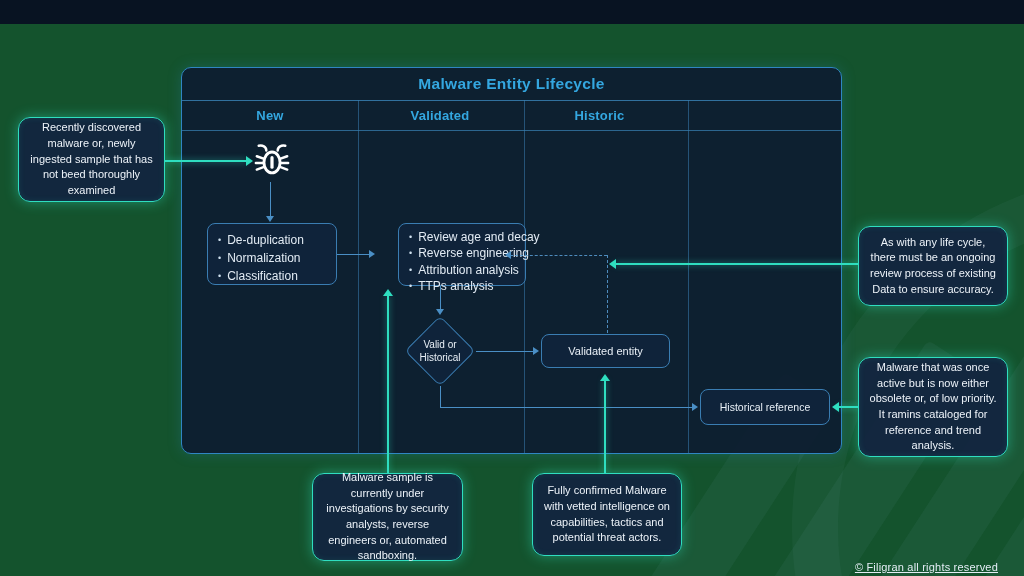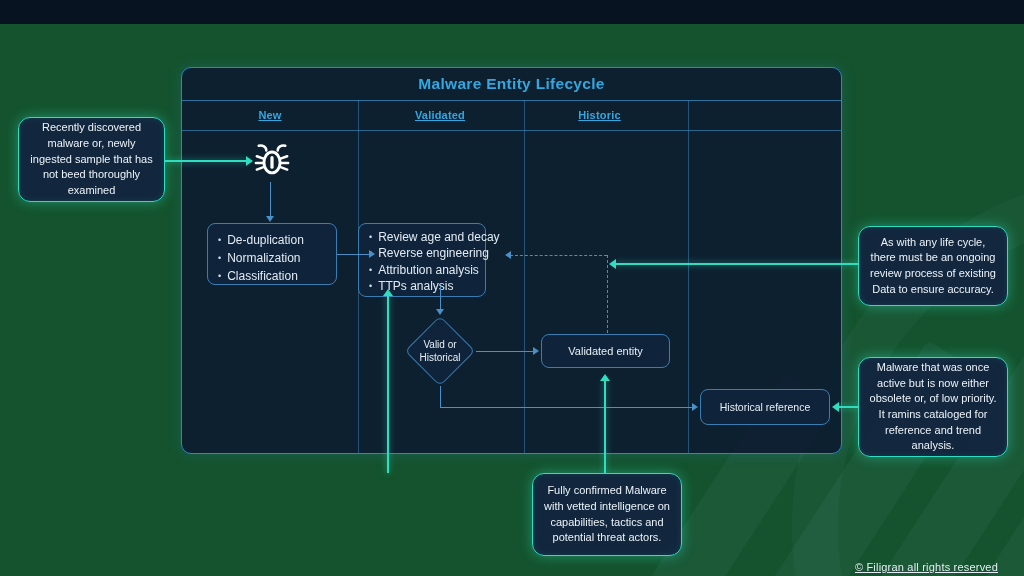--- a/index.html
+++ b/index.html
@@ -13,21 +13,21 @@
   .wm-arc{position:absolute;border-radius:50%;border:46px solid rgba(150,190,225,.05);background:transparent;}
 
   
   .panel{position:absolute;left:181px;top:43px;width:661px;height:387px;box-sizing:border-box;
     background:rgba(13,28,48,.93);border:1.5px solid var(--panel-border,#2f86c2);border-radius:10px;
     box-shadow:0 0 14px rgba(47,134,194,.25);}
   .panel-title{position:absolute;left:0;top:0;width:100%;height:32px;display:flex;align-items:center;justify-content:center;
     border-bottom:1px solid rgba(62,140,195,.75);color:var(--accent-blue,#34a7e0);font-size:15.5px;font-weight:700;letter-spacing:.3px;}
   .panel-head{position:absolute;left:0;top:32px;width:100%;height:30px;display:flex;border-bottom:1px solid rgba(62,140,195,.65);}
   .panel-head .cell{display:flex;align-items:center;justify-content:center;color:var(--accent-blue,#34a7e0);
-    font-size:11px;font-weight:600;letter-spacing:.2px;text-decoration:underline;}
+    font-size:13px;font-weight:600;letter-spacing:.2px;}
   .vline{position:absolute;top:32px;bottom:0;width:1px;background:rgba(58,125,178,.55);}
 
   
   .node{position:absolute;box-sizing:border-box;background:rgba(17,36,62,.72);border:1px solid var(--node-border,#3a7db2);
     border-radius:8px;color:var(--text-light,#e8eff6);}
   .node.list{padding:7px 10px 6px 8px;}
   .node ul{margin:0;padding:0;list-style:none;}
   .node li{font-size:12px;line-height:1.5;color:#e2ebf4;white-space:nowrap;}
   .node li::before{content:"•";margin:0 6px 0 2px;color:#cfe0ee;font-size:9px;position:relative;top:-1px;}
   .node.label{display:flex;align-items:center;justify-content:center;font-size:11px;}
@@ -100,21 +100,21 @@
   </svg>
 
   <div class="node list" style="left:207px;top:199px;width:130px;height:62px;">
     <ul>
       <li>De-duplication</li>
       <li>Normalization</li>
       <li>Classification</li>
     </ul>
   </div>
 
-  <div class="node list" style="left:358px;top:199px;width:128px;height:74px;padding-top:5px;">
+  <div class="node list" style="left:398px;top:199px;width:128px;height:63px;padding-top:5px;">
     <ul style="line-height:1.3;">
       <li style="line-height:1.36;">Review age and decay</li>
       <li style="line-height:1.36;">Reverse engineering</li>
       <li style="line-height:1.36;">Attribution analysis</li>
       <li style="line-height:1.36;">TTPs analysis</li>
     </ul>
   </div>
 
   <div class="diamond"></div>
   <div class="diamond-label">Valid or Historical</div>
@@ -154,16 +154,17 @@
 
   <div class="tline-v" style="left:387px;top:271px;height:178px;"></div>
   <div class="aht u" style="left:383px;top:265px;"></div>
 
   <div class="tline-v" style="left:604px;top:356px;height:93px;"></div>
   <div class="aht u" style="left:600px;top:350px;"></div>
 
   <div class="callout" style="left:18px;top:93px;width:147px;height:85px;">Recently discovered malware or, newly ingested sample that has not beed thoroughly examined</div>
   <div class="callout" style="left:858px;top:202px;width:150px;height:80px;">As with any life cycle, there must be an ongoing review process of existing Data to ensure accuracy.</div>
   <div class="callout" style="left:858px;top:333px;width:150px;height:100px;">Malware that was once active but is now either obsolete or, of low priority. It ramins cataloged for reference and trend analysis.</div>
+  <div class="callout" style="left:312px;top:449px;width:151px;height:88px;">Malware sample is currently under investigations by security analysts, reverse engineers or, automated sandboxing.</div>
   <div class="callout" style="left:532px;top:449px;width:150px;height:83px;">Fully confirmed Malware with vetted intelligence on capabilities, tactics and potential threat actors.</div>
 
   <div class="footer">© Filigran all rights reserved</div>
 </div>
 
 </body></html>

